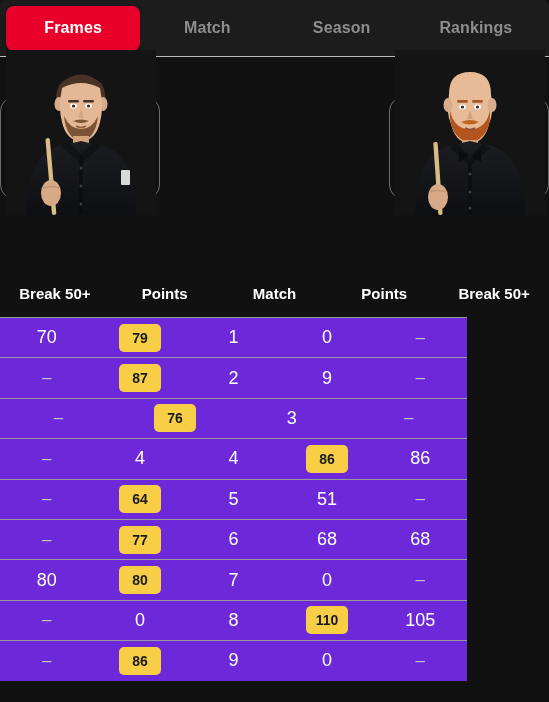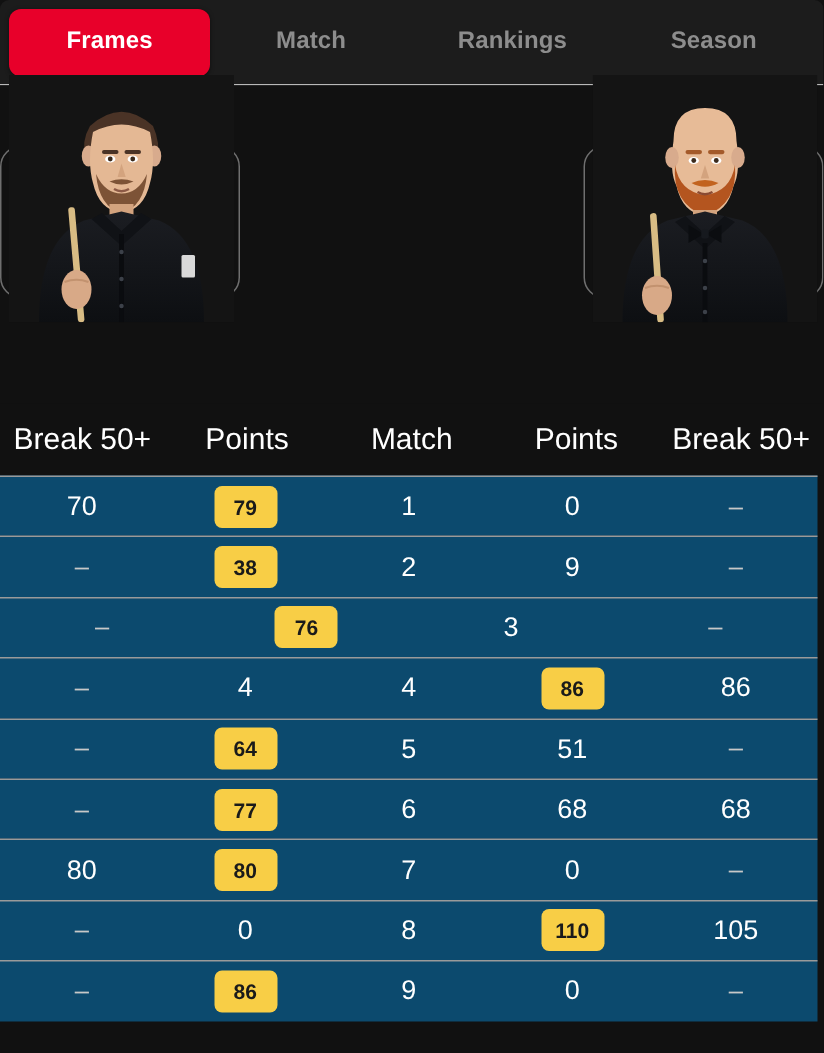--- a/index.html
+++ b/index.html
@@ -62,32 +62,32 @@
   .thead{
     display:flex;
     width:549px;
     height:48px;
     align-items:center;
     background:#111111;
   }
   .thead .cell{
     flex:1 1 0;
     text-align:center;
-    font-size:20px;
-    font-weight:normal;
+    font-size:15px;
+    font-weight:bold;
     color:#ffffff;
     white-space:nowrap;
   }
 
   .row{
     display:flex;
-    width:545px;
+    width:467px;
     height:40.4px;
     align-items:center;
-    background:#0c4a6e;
+    background:#6d28d9;
     border-top:1px solid #9a9a9a;
   }
   .row .cell{
     flex:1 1 0;
     display:flex;
     align-items:center;
     justify-content:center;
     font-size:18px;
     color:#ffffff;
     height:100%;
@@ -106,22 +106,22 @@
     font-size:14px;
     border-radius:5px;
   }
 </style>
 </head>
 <body>
 
 <div class="tabbar-wrap" id="tabbar">
     <div class="tab active">Frames</div>
     <div class="tab">Match</div>
+    <div class="tab">Season</div>
     <div class="tab">Rankings</div>
-    <div class="tab">Season</div>
   </div>
 
 <div class="players">
 
   <div class="pframe left">
     <div class="photo">
       <svg viewBox="0 0 150 165" width="150" height="165">
         <defs>
           <linearGradient id="shirtL" x1="0" y1="0" x2="0" y2="1">
             <stop offset="0%" stop-color="#1b1d22"></stop>
@@ -247,21 +247,21 @@
       <div class="cell">0</div>
       <div class="cell">
         <span class="dash">–</span>
       </div>
     </div>
     <div class="row">
       <div class="cell">
         <span class="dash">–</span>
       </div>
       <div class="cell">
-        <span class="badge">38</span>
+        <span class="badge">87</span>
       </div>
       <div class="cell">2</div>
       <div class="cell">9</div>
       <div class="cell">
         <span class="dash">–</span>
       </div>
     </div>
     <div class="row">
       <div class="cell">
         <span class="dash">–</span>

